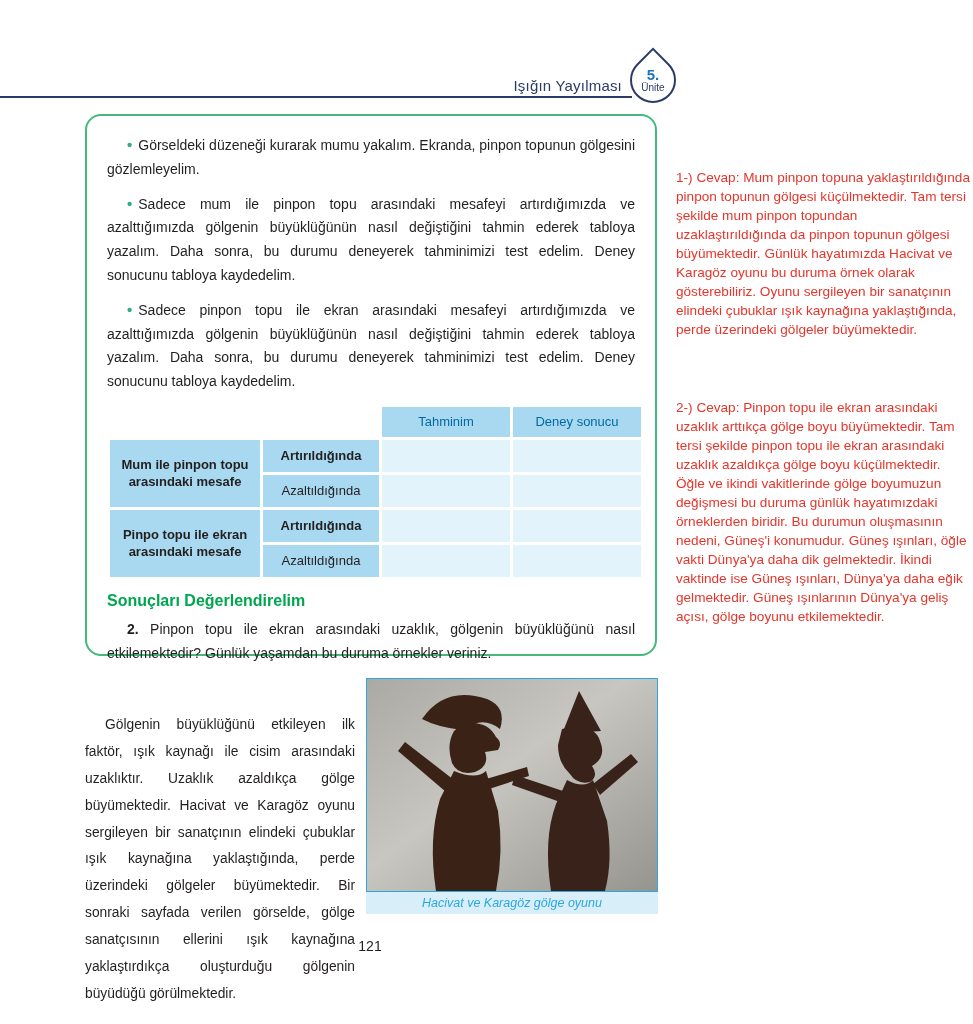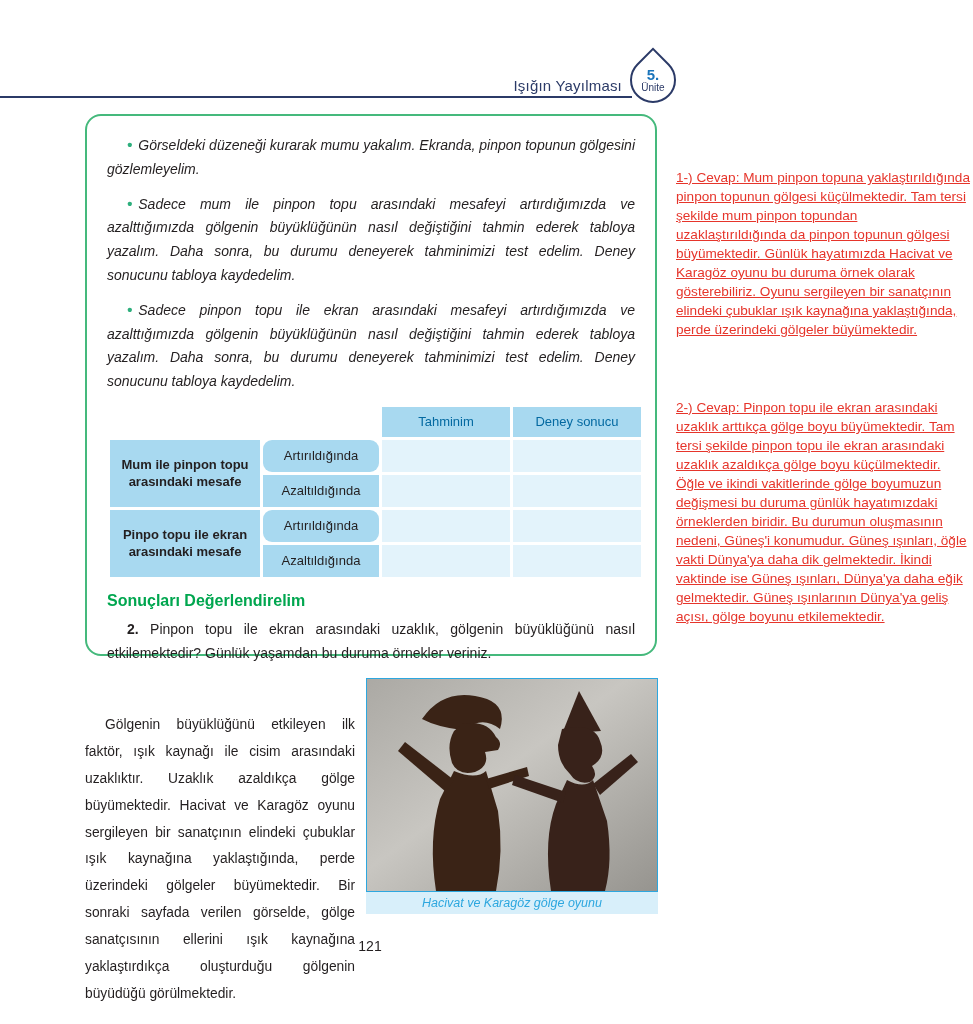--- a/index.html
+++ b/index.html
@@ -13,36 +13,36 @@
     color:#2b3a67;font-size:15px;letter-spacing:.2px;}
   .unit-drop{position:absolute;left:630px;top:57px;width:42px;height:42px;background:#fff;
     border:2px solid #2b3a67;border-radius:0 50% 50% 50%;transform:rotate(45deg);z-index:2;}
   .drop-inner{width:100%;height:100%;transform:rotate(-45deg);display:flex;flex-direction:column;
     align-items:center;justify-content:center;line-height:1;}
   .unit-num{color:#1b75bb;font-weight:bold;font-size:15px;}
   .unit-label{color:#2b3a67;font-size:10px;margin-top:1px;}
   
   .activity-box{position:absolute;left:85px;top:114px;width:572px;height:542px;
     border:2px solid #45b97c;border-radius:16px;padding:16px 20px 12px 20px;box-sizing:border-box;background:#fff;}
-  .bullet-para{margin:0 0 9px 0;font-size:14px;line-height:1.7;text-align:justify;text-indent:20px;font-style:italic;}
+  .bullet-para{margin:0 0 9px 0;font-size:14px;line-height:1.7;text-align:justify;text-indent:20px;}
   .bullet-para::before{content:"\2022";color:#2eaf7d;font-weight:bold;margin-right:6px;font-size:15px;}
   
   .exp-table{border-collapse:separate;border-spacing:3px;width:100%;margin:10px 0 4px 0;table-layout:fixed;}
   .exp-table td,.exp-table th{padding:3px 5px;font-size:13px;vertical-align:middle;}
   .cell-blue{background:#a8d9f0;text-align:center;}
   .cell-light{background:#e3f3fb;height:26px;}
   .cell-none{background:transparent;}
   .th-col{font-weight:normal;color:#0369a1;height:24px;}
   .group-label{font-weight:bold;line-height:1.35;}
-  .sub-bold{font-weight:normal;border-radius:9px;}
+  .sub-bold{font-weight:bold;}
   
   .results-heading{color:#00a64f;font-weight:bold;font-size:16px;margin:12px 0 8px 0;}
   .question{margin:0 0 8px 0;font-size:14px;line-height:1.7;text-align:justify;text-indent:20px;}
   
-  .answer{position:absolute;left:676px;width:294px;color:#e6352b;font-size:13.6px;line-height:1.4;text-align:left;text-decoration:underline;}
+  .answer{position:absolute;left:676px;width:294px;color:#e6352b;font-size:13.6px;line-height:1.4;text-align:left;}
   .answer-1{top:168px;}
   .answer-2{top:398px;}
   
   .bottom-para{position:absolute;left:85px;top:712px;width:270px;font-size:13.8px;line-height:1.95;
     text-align:justify;text-indent:20px;}
   .photo{position:absolute;left:366px;top:678px;width:290px;height:212px;border:1px solid #2da7df;
     box-sizing:content-box;overflow:hidden;}
   .photo svg{display:block;}
   .photo-caption{position:absolute;left:366px;top:892px;width:292px;background:#d8effa;
     color:#2da7df;font-style:italic;font-size:12.5px;text-align:center;padding:4px 0;}

